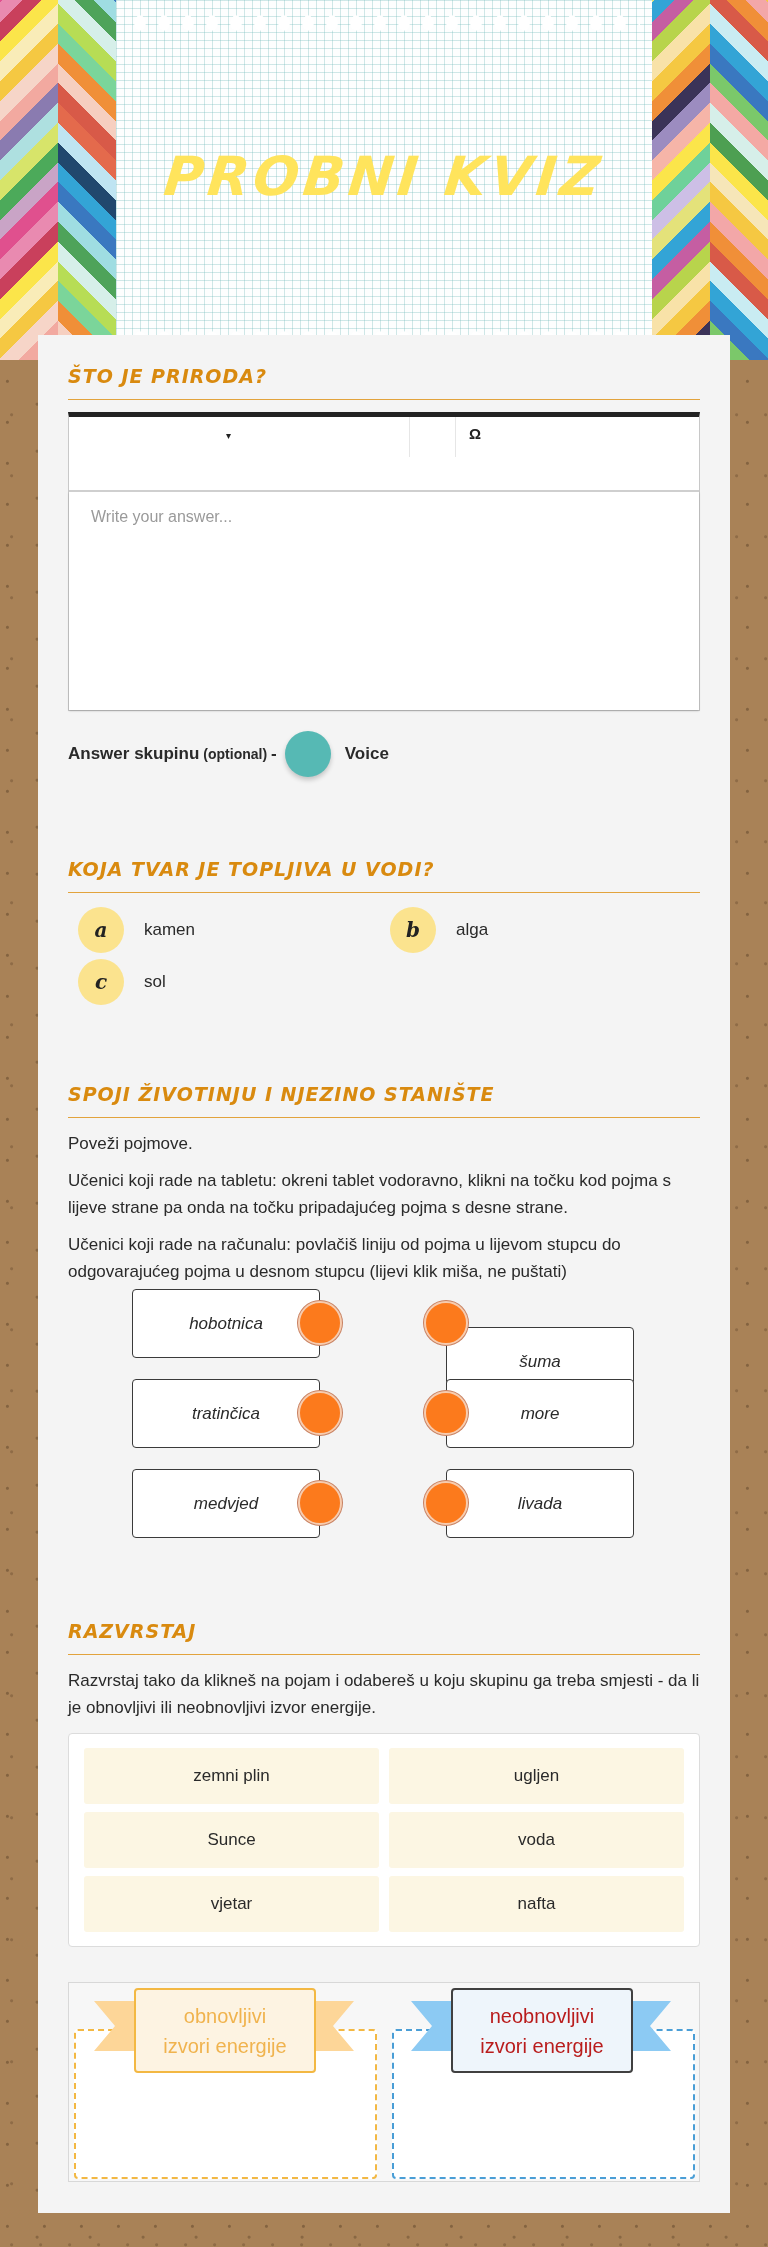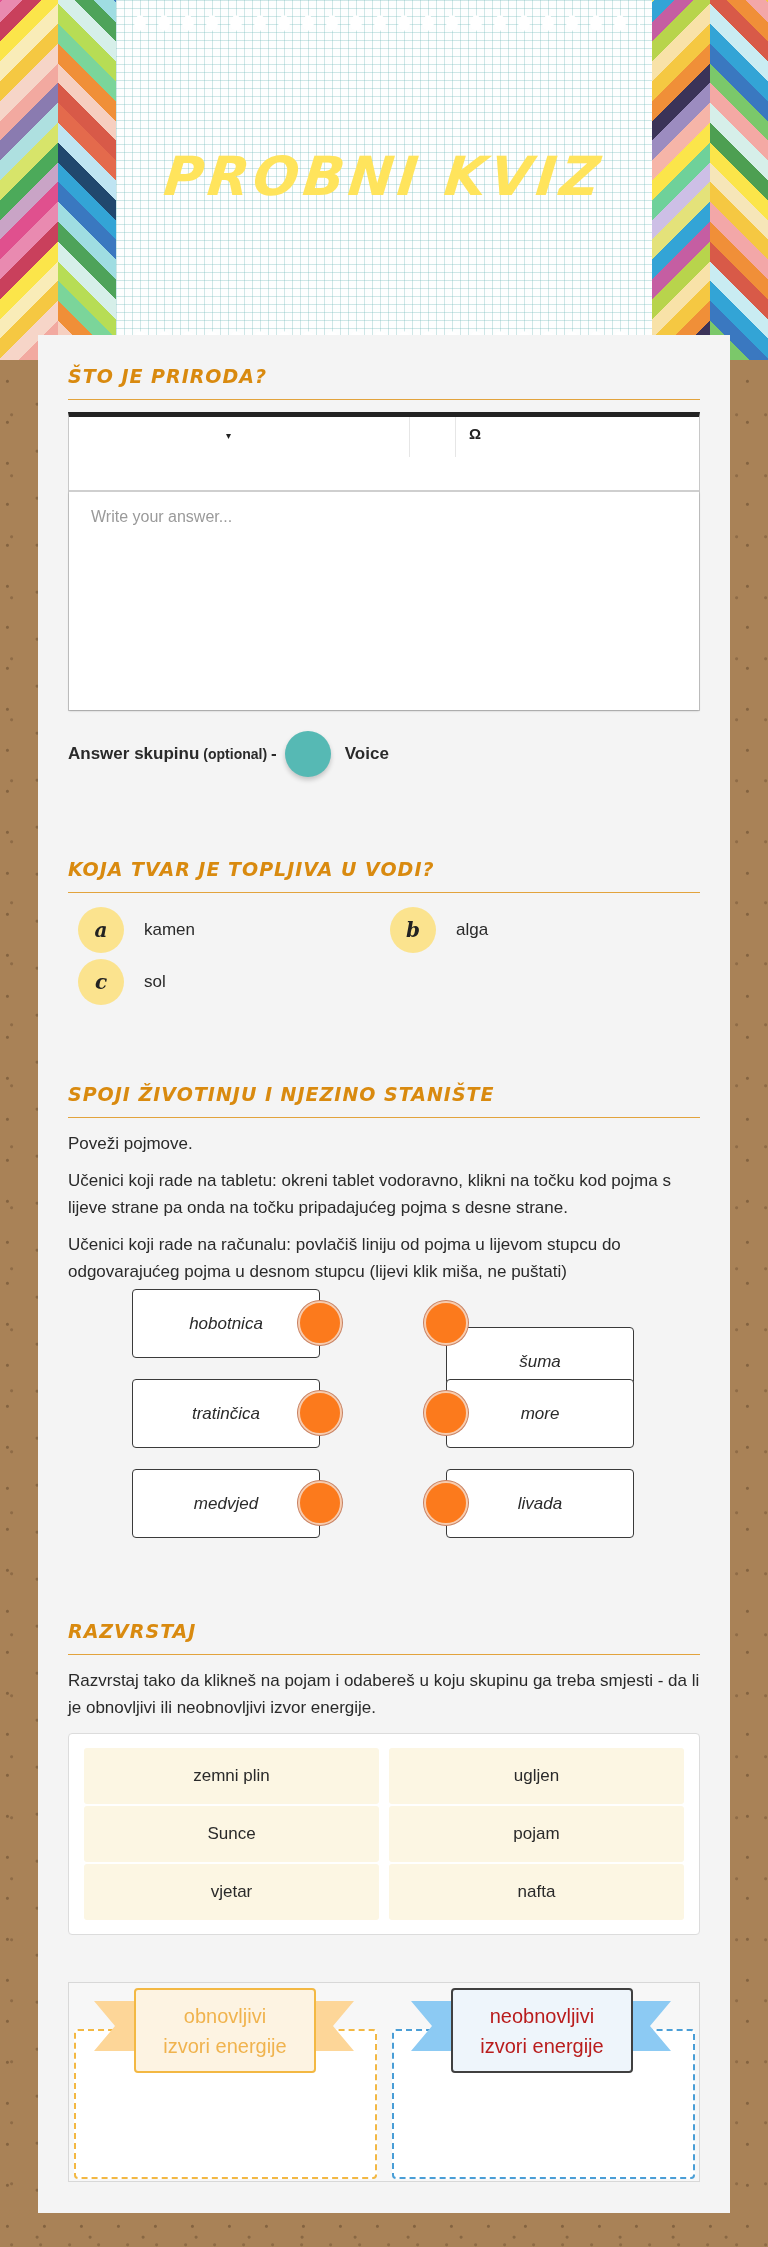--- a/index.html
+++ b/index.html
@@ -125,21 +125,21 @@
     position: absolute; width: 188px; height: 69px; border: 1.5px solid #3a3a3a; border-radius: 4px;
     background: #fff; display: flex; align-items: center; justify-content: center; font-size: 17px; color: #2a2a2a; font-style: italic;
   }
   .dot {
     position: absolute; width: 44px; height: 44px; border-radius: 50%; background: #fc7a1c;
     border: 2px solid #f6ccb0; box-shadow: 0 0 0 1px #c88060;
   }
   
   .sort-grid {
     margin-top: 12px; background: #fff; border: 1px solid #dcdcdc; border-radius: 4px;
-    padding: 14px 15px; display: grid; grid-template-columns: 1fr 1fr; gap: 2px 10px;
+    padding: 14px 15px; display: grid; grid-template-columns: 1fr 1fr; gap: 8px 10px;
   }
   .sort-item {
     height: 56px; background: #fcf6e3; border-radius: 3px;
     display: flex; align-items: center; justify-content: center; font-size: 17px; color: #2a2a2a;
   }
   .buckets {
     position: absolute; left: 30px; width: 632px; top: 1647px; height: 200px;
     border: 1px solid #d8d8d8; background: #f7f7f7;
   }
   .bucket { position: absolute; top: 46px; width: 303px; height: 150px; border-radius: 4px; background: #fff; }
@@ -246,21 +246,21 @@
     <div class="dot" style="left:386px;top:1146px;"></div>
   </div>
 
   <div class="section" style="top:1285px;">
     <div class="q-title">Razvrstaj</div>
     <p class="para first">Razvrstaj tako da klikneš na pojam i odabereš u koju skupinu ga treba smjesti - da li je obnovljivi ili neobnovljivi izvor energije.</p>
     <div class="sort-grid">
       <div class="sort-item">zemni plin</div>
       <div class="sort-item">ugljen</div>
       <div class="sort-item">Sunce</div>
-      <div class="sort-item">pojam</div>
+      <div class="sort-item">voda</div>
       <div class="sort-item">vjetar</div>
       <div class="sort-item">nafta</div>
     </div>
   </div>
 
   <div class="buckets">
     <div class="bucket orange"></div>
     <div class="bucket blue"></div>
     <div class="ribbon orange">
       <div class="tail l"></div>

